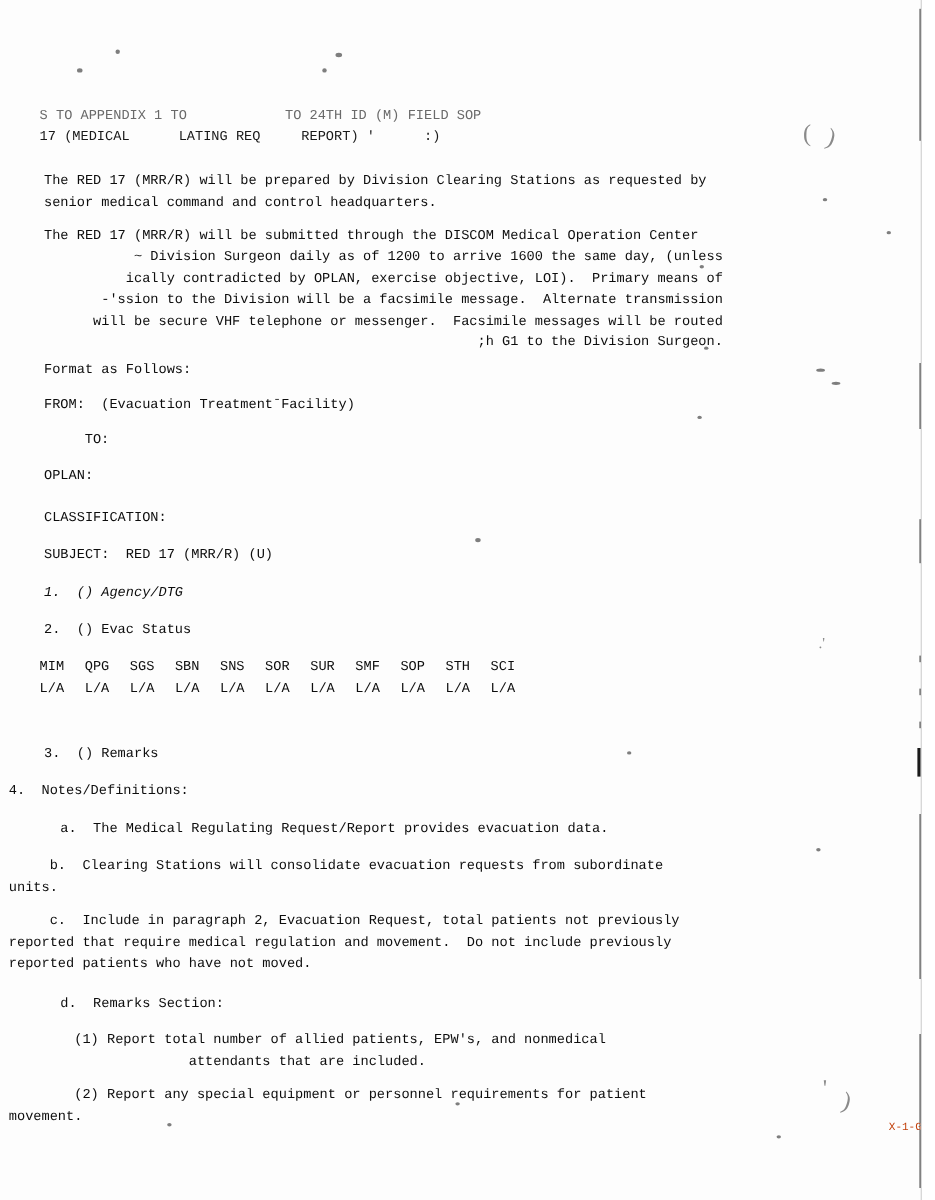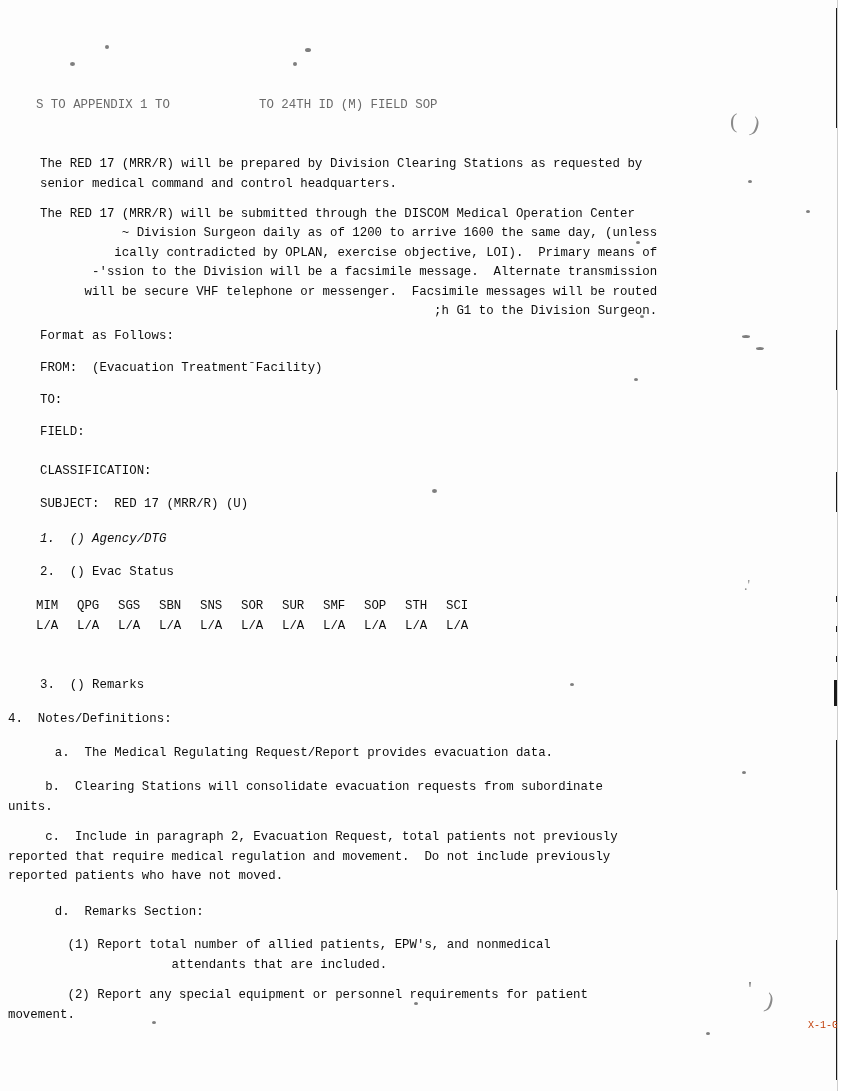--- a/index.html
+++ b/index.html
@@ -120,34 +120,35 @@
   <div class="mark-bar" style="left:836px;top:596px;width:4px;height:6px;"></div>
   <div class="mark-bar" style="left:836px;top:626px;width:4px;height:6px;"></div>
   <div class="mark-bar" style="left:836px;top:656px;width:4px;height:6px;"></div>
   <div class="mark-bar" style="left:834px;top:680px;width:6px;height:26px;"></div>
   <div class="mark-bar" style="left:836px;top:740px;width:4px;height:150px;"></div>
   <div class="mark-bar" style="left:836px;top:940px;width:4px;height:140px;"></div>
 
   <div class="content">
 
     <div class="header-line">S TO APPENDIX 1 TO            TO 24TH ID (M) FIELD SOP</div>
+    <div class="header-line2">17 (MEDICAL      LATING REQ     REPORT) '      :)</div>
 
     <div id="body-container">
         <div class="para" style="top: 155px;">The RED 17 (MRR/R) will be prepared by Division Clearing Stations as requested by
 senior medical command and control headquarters.</div>
         <div class="para" style="top: 205px;">The RED 17 (MRR/R) will be submitted through the DISCOM Medical Operation Center</div>
         <div class="para" style="top: 224px; text-align: right;">  ~ Division Surgeon daily as of 1200 to arrive 1600 the same day, (unless
    ically contradicted by OPLAN, exercise objective, LOI).  Primary means of
    -'ssion to the Division will be a facsimile message.  Alternate transmission
       will be secure VHF telephone or messenger.  Facsimile messages will be routed
     ;h G1 to the Division Surgeon.</div>
         <div class="para" style="top: 327px;">Format as Follows:</div>
         <div class="para" style="top: 359px;">FROM:  (Evacuation TreatmentˉFacility)</div>
-        <div class="para" style="top: 391px;">TO:</div>
-        <div class="para" style="top: 423px;">FIELD:</div>
+        <div class="para" style="top: 391px; margin-left: 37px;">TO:</div>
+        <div class="para" style="top: 423px;">OPLAN:</div>
         <div class="para" style="top: 462px;">CLASSIFICATION:</div>
         <div class="para" style="top: 495px;">SUBJECT:  RED 17 (MRR/R) (U)</div>
         <div class="para" style="top: 530px; font-style: italic;">1.  () Agency/DTG</div>
         <div class="para" style="top: 563px;">2.  () Evac Status</div>
         <div class="para" style="top: 676px;">3.  () Remarks</div>
         <div class="para indent0" style="top: 710px;">4.  Notes/Definitions:</div>
         <div class="para" style="top: 744px;">  a.  The Medical Regulating Request/Report provides evacuation data.</div>
         <div class="para indent0" style="top: 778px;">     b.  Clearing Stations will consolidate evacuation requests from subordinate
 units.</div>
         <div class="para indent0" style="top: 828px;">     c.  Include in paragraph 2, Evacuation Request, total patients not previously

